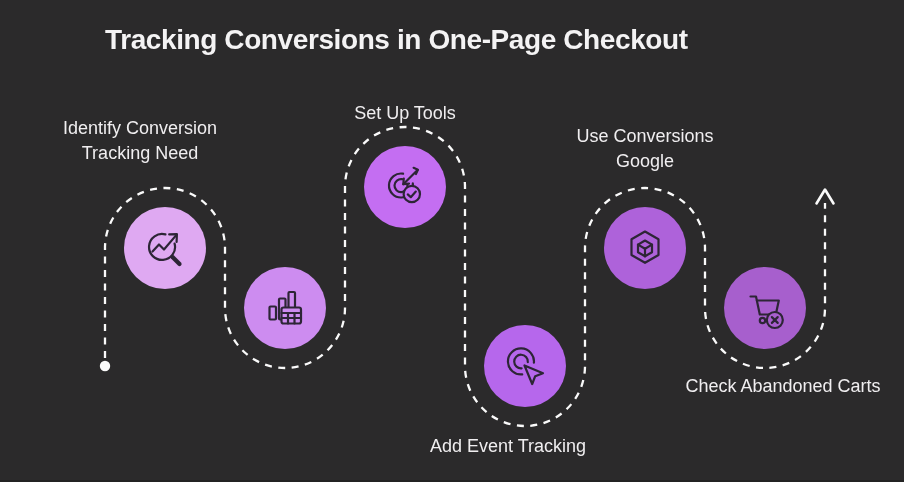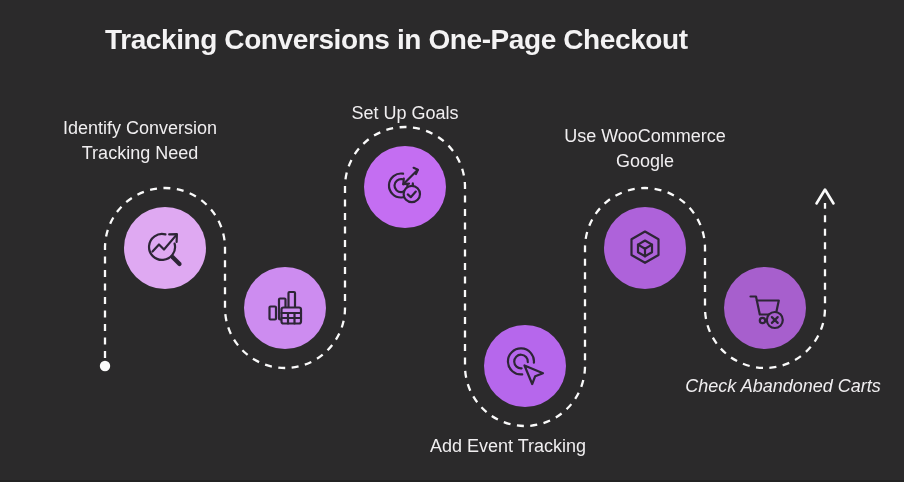--- a/index.html
+++ b/index.html
@@ -99,21 +99,21 @@
        <line x1="36.5" y1="7" x2="22.3" y2="21.2"></line>
        <polyline points="28,20.7 22.3,21.2 22.8,15.5"></polyline>
        <polyline points="32.6,4.8 36.9,6.7 34.9,11"></polyline>
        <circle cx="30.8" cy="31" r="8.2" fill="var(--fill)"></circle>
        <polyline points="26.8,31.4 29.8,34.2 34.8,28.6"></polyline>
      </g>
           </svg>
         </span>
       </div>
       <div class="step-label" style="left: 405px; top: 101px;">
-        <div>Set Up Goals</div>
+        <div>Set Up Tools</div>
       </div>
       <div class="step-circle" style="left: 484px; top: 325px; background: rgb(182, 103, 236); --fill: #b667ec; color: rgb(45, 37, 54);">
         <span class="step-icon">
           <svg viewBox="0 0 48 48" width="48" height="48">
             <g fill="none" stroke="currentColor" stroke-width="2.2" stroke-linecap="round" stroke-linejoin="round">
        <path d="M32.9,20.7 A13,13 0 1 0 21.2,32.4"></path>
        <path d="M26.8,20.1 A6.8,6.8 0 1 0 20.6,26.3"></path>
        <path d="M23.5,23.5 L31.2,42 L34.2,34.2 L42,31.2 Z" fill="var(--fill)"></path>
      </g>
           </svg>
@@ -128,35 +128,35 @@
             <g fill="none" stroke="currentColor" stroke-width="2.2" stroke-linecap="round" stroke-linejoin="round">
        <path d="M24,7.5 L37.5,15.3 V31 L24,38.8 L10.5,31 V15.3 Z"></path>
        <path d="M24,16.5 L31,20.6 L24,24.7 L17,20.6 Z"></path>
        <path d="M17,20.6 V28.2 L24,32.3 V24.7"></path>
        <path d="M31,20.6 V28.2 L24,32.3"></path>
      </g>
           </svg>
         </span>
       </div>
       <div class="step-label" style="left: 645px; top: 124px;">
-        <div>Use WooCommerce</div>
+        <div>Use Conversions</div>
         <div>Google</div>
       </div>
       <div class="step-circle" style="left: 724px; top: 267px; background: rgb(167, 95, 205); --fill: #a75fcd; color: rgb(45, 37, 54);">
         <span class="step-icon">
           <svg viewBox="0 0 48 48" width="48" height="48">
             <g fill="none" stroke="currentColor" stroke-width="2.2" stroke-linecap="round" stroke-linejoin="round">
        <path d="M9.5,12.5 H15 L18.8,30.5 H34.5"></path>
        <path d="M15.9,16.5 H37.8 L34.8,30.5"></path>
        <circle cx="21.5" cy="36.5" r="2.7"></circle>
        <circle cx="33.8" cy="36" r="8" fill="var(--fill)"></circle>
        <path d="M30.9,33.1 L36.7,38.9 M36.7,33.1 L30.9,38.9"></path>
      </g>
           </svg>
         </span>
       </div>
-      <div class="step-label" style="left: 783px; top: 374px; font-style: italic;">
+      <div class="step-label" style="left: 783px; top: 374px;">
         <div>Check Abandoned Carts</div>
       </div>
     </div>
 
   <div class="bottom-edge"></div>
 </div>
 
 </body></html>

